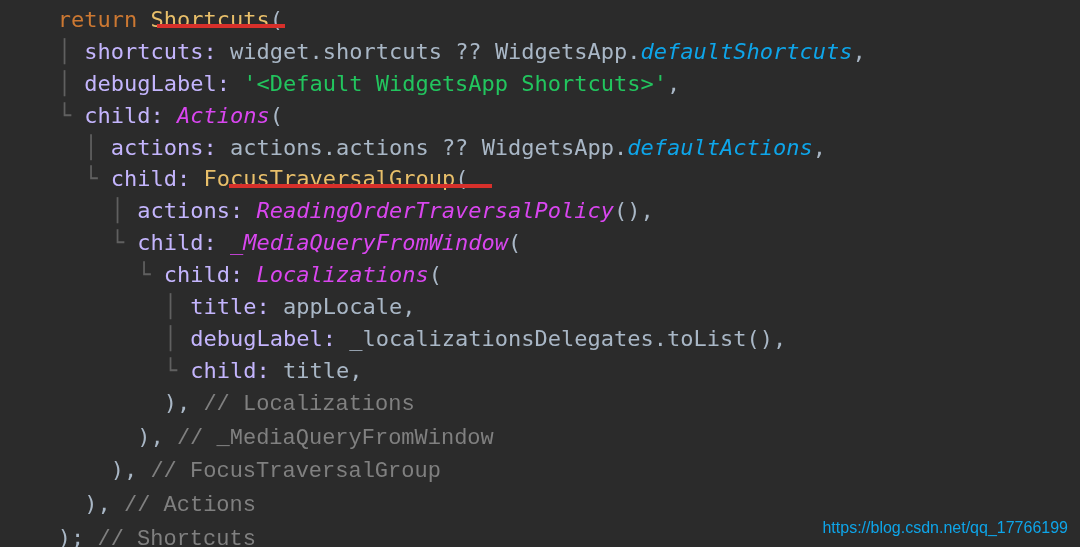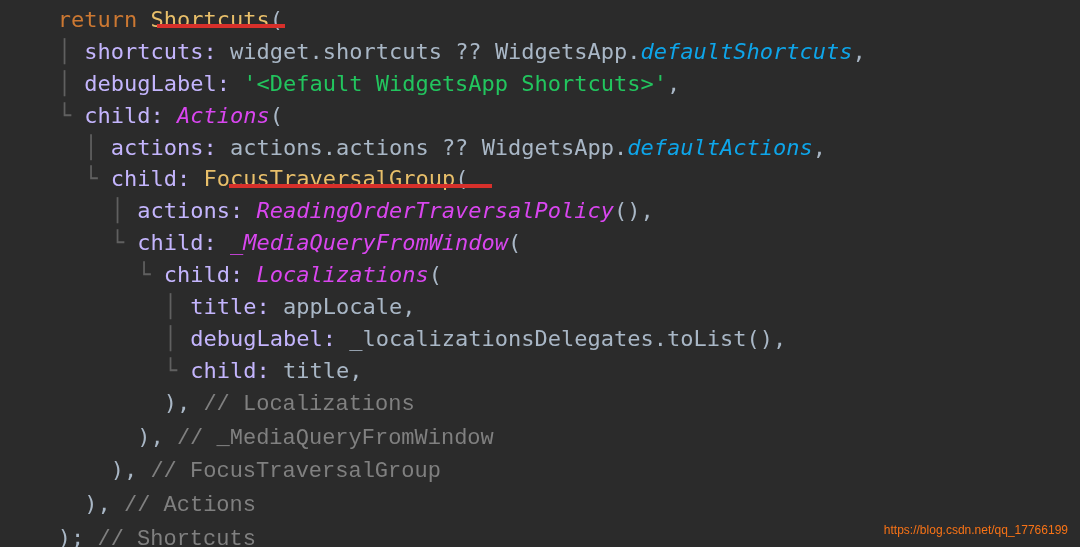--- a/index.html
+++ b/index.html
@@ -30,22 +30,22 @@
       position: absolute;
       height: 4px;
       background: #d7302b;
     }
     .ul1 { left: 157px; top: 24px; width: 128px; }
     .ul2 { left: 229px; top: 184px; width: 263px; }
     .watermark {
       position: absolute;
       right: 12px;
       bottom: 8px;
-      color: #f97316;
-      font-size: 12px;
+      color: #0ea5e9;
+      font-size: 16px;
       font-family: Arial, sans-serif;
     }
   </style>
 </head>
 <body>
 
 <pre><span>   <span class="kw">return</span> <span class="cls-ul">Shortcuts</span><span class="punct">(</span></span>
 <span>   <span class="guide">│ </span><span class="param">shortcuts:</span><span class="ident"> widget.shortcuts </span><span class="punct">?? </span><span class="ident">WidgetsApp</span><span class="punct">.</span><span class="ital">defaultShortcuts</span><span class="punct">,</span></span>
 <span>   <span class="guide">│ </span><span class="param">debugLabel:</span><span class="str"> '&lt;Default WidgetsApp Shortcuts&gt;'</span><span class="punct">,</span></span>
 <span>   <span class="guide">└ </span><span class="param">child:</span><span class="cls"> Actions</span><span class="punct">(</span></span>

